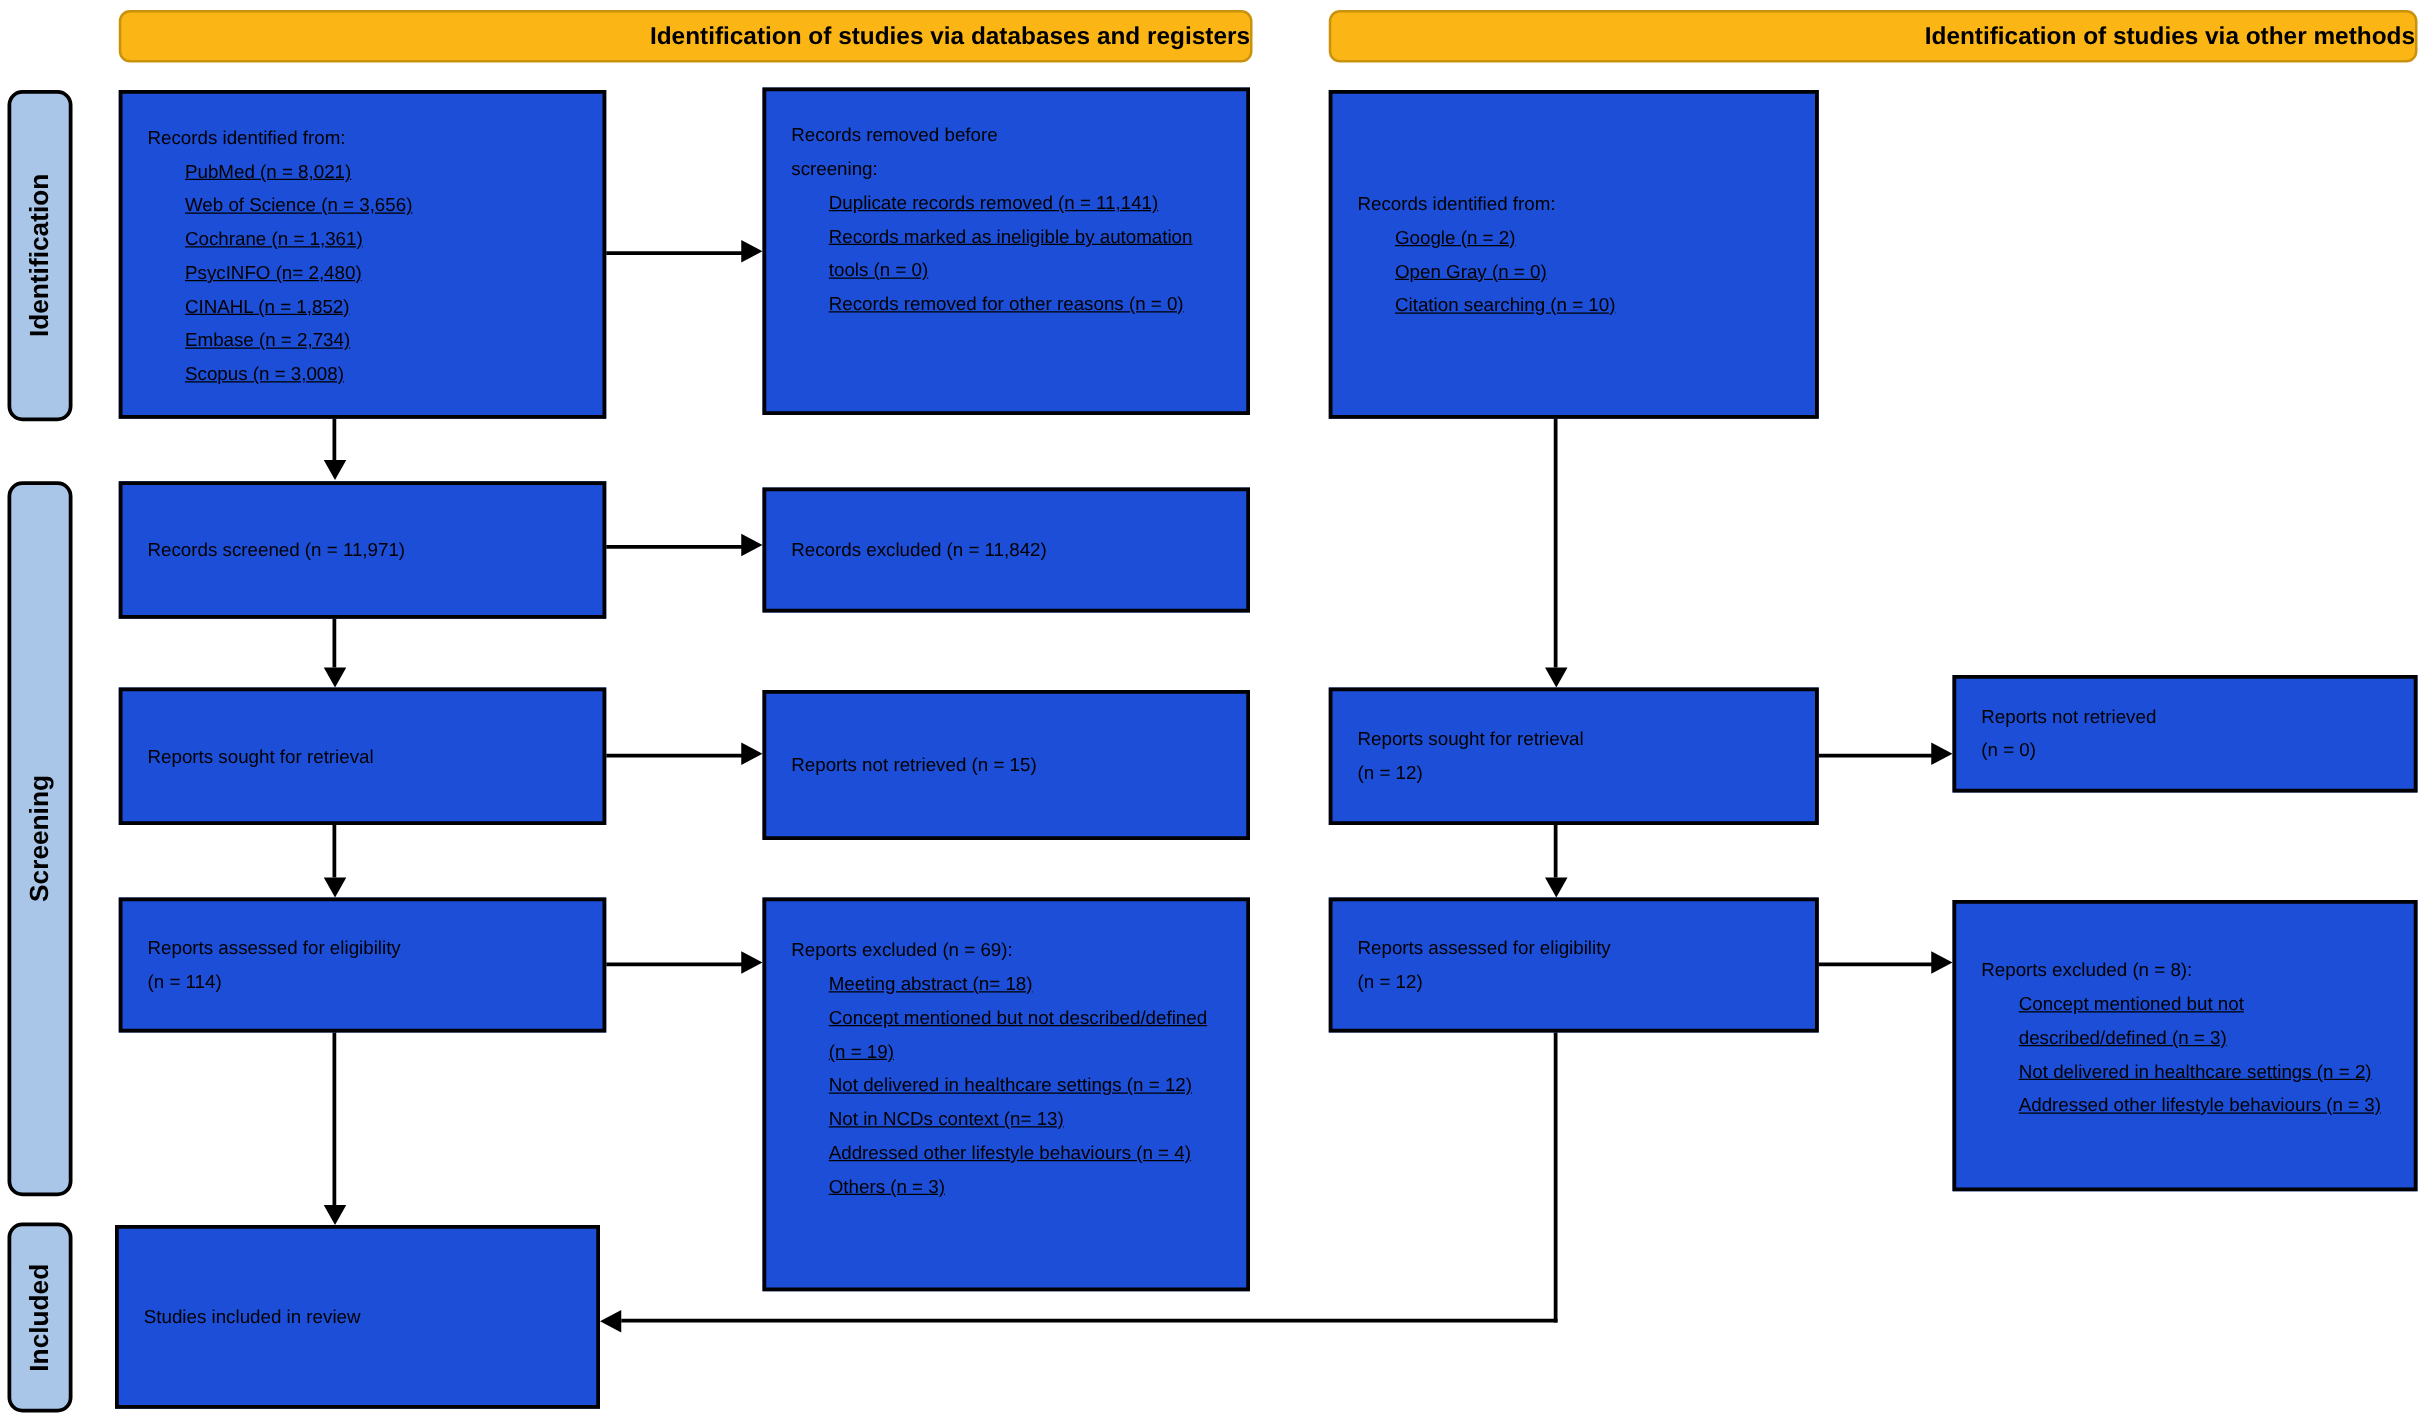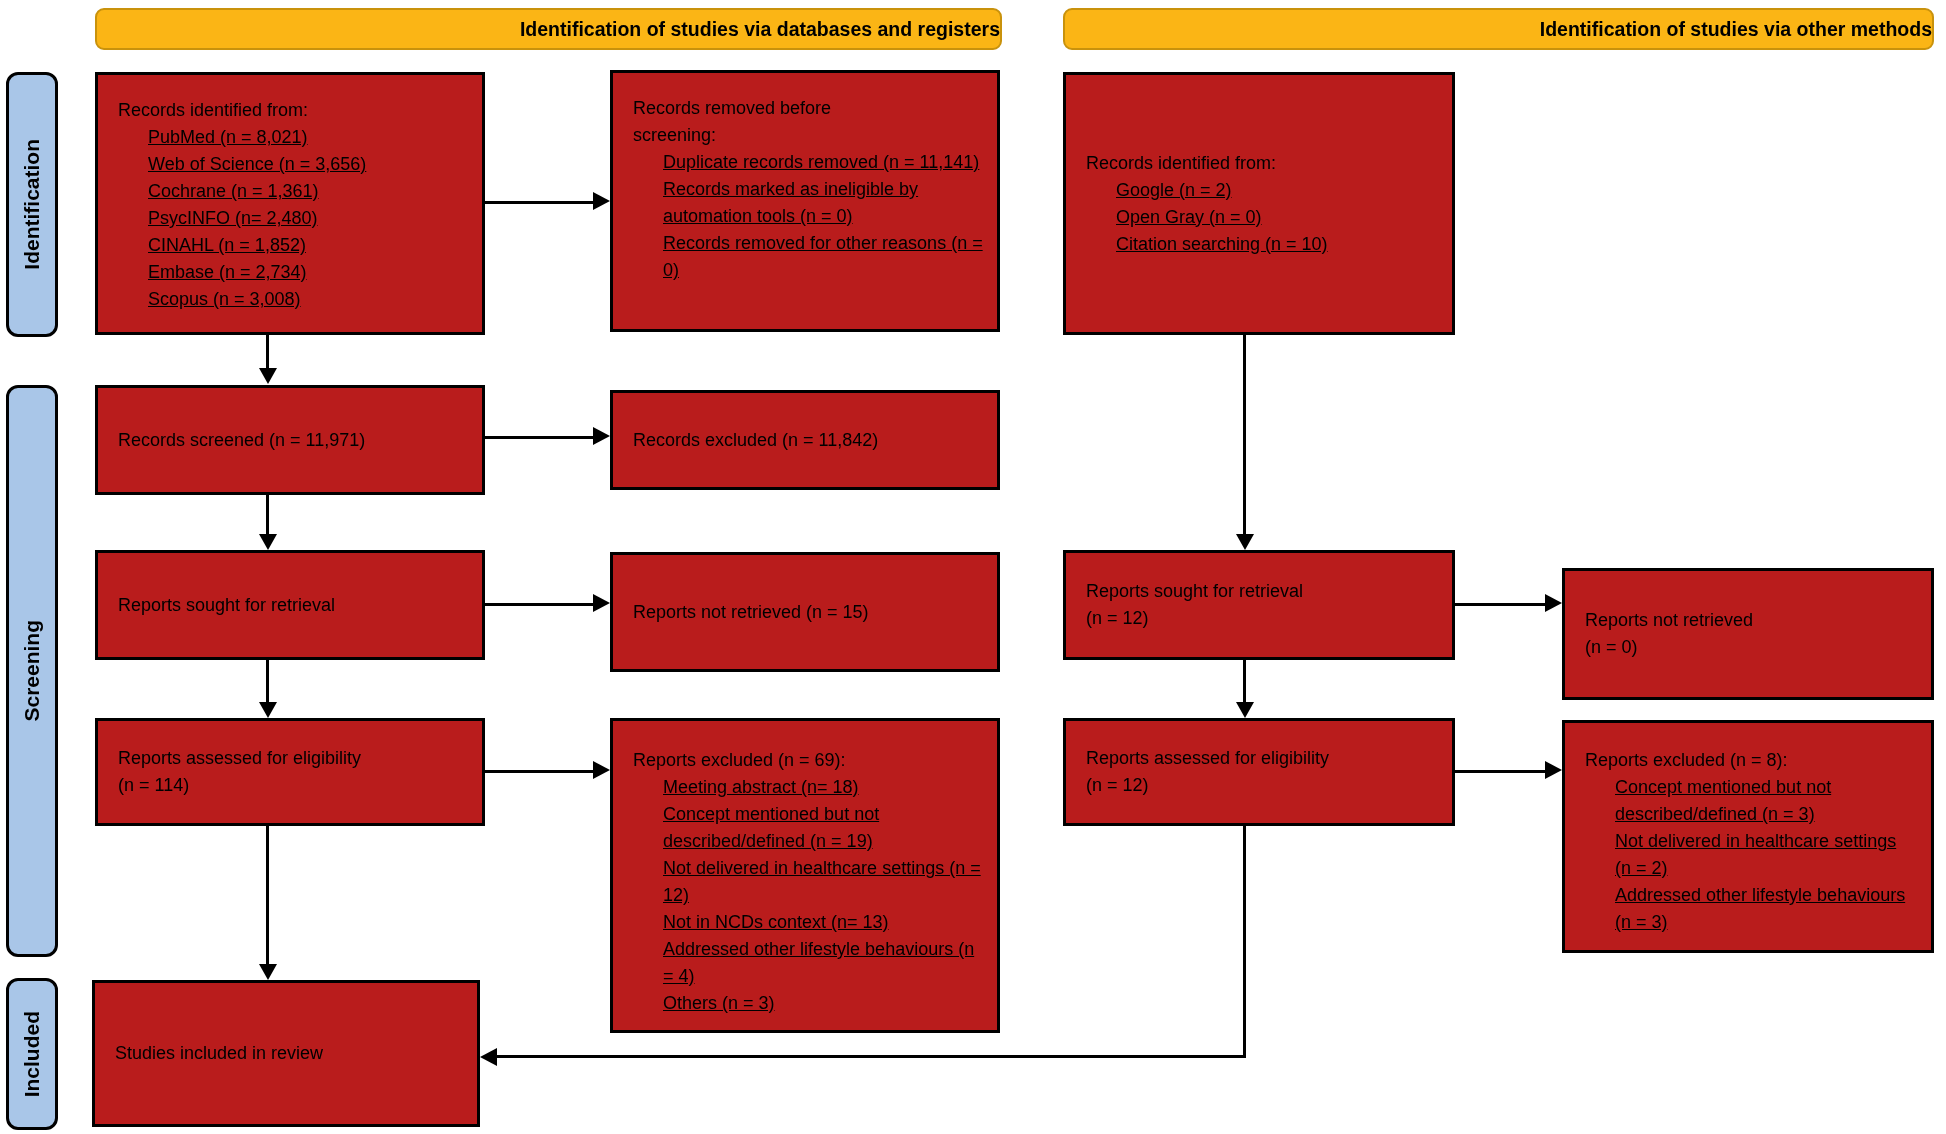--- a/index.html
+++ b/index.html
@@ -22,22 +22,22 @@
   .stage{
     position:absolute;left:6px;width:52px;background:var(--sidebar_fill);
     border:3px solid #000;border-radius:12px;box-sizing:border-box;
     display:flex;align-items:center;justify-content:center;
   }
   .stage span{
     writing-mode:vertical-rl;transform:rotate(180deg);
     font-weight:bold;font-size:21px;white-space:nowrap;
   }
   .box{
-    position:absolute;background:#b91c1c;border:3px solid var(--box_border);
-    box-sizing:border-box;font-size:18px;line-height:27px;
+    position:absolute;background:#1d4ed8;border:3px solid var(--box_border);
+    box-sizing:border-box;font-size:15px;line-height:27px;
   }
   .box .pad{padding:22px 14px 0 20px;}
   .box.center{display:flex;flex-direction:column;justify-content:center;padding:0 14px 0 20px;}
   .list-item{padding-left:30px;text-decoration:underline;}
   .vline{position:absolute;width:3px;background:#000;}
   .hline{position:absolute;height:3px;background:#000;}
   .head-down{position:absolute;width:0;height:0;border-left:9px solid transparent;border-right:9px solid transparent;border-top:16px solid #000;}
   .head-right{position:absolute;width:0;height:0;border-top:9px solid transparent;border-bottom:9px solid transparent;border-left:17px solid #000;}
   .head-left{position:absolute;width:0;height:0;border-top:9px solid transparent;border-bottom:9px solid transparent;border-right:17px solid #000;}
   .it{}
@@ -125,31 +125,31 @@
       <div class="list-item">Not in NCDs context (n= 13)</div>
       <div class="list-item">Addressed other lifestyle behaviours (n = 4)</div>
       <div class="list-item">Others (n = 3)</div>
     </div>
   </div>
 
   <div class="box center" style="left:1063px;top:550px;width:392px;height:110px;">
     <div>Reports sought for retrieval</div>
     <div>(n = 12)</div>
   </div>
-  <div class="box center" style="left:1562px;top:568px;width:372px;height:132px;">
+  <div class="box center" style="left:1562px;top:540px;width:372px;height:94px;">
     <div>Reports not retrieved</div>
     <div>(n = 0)</div>
   </div>
 
   <div class="box center" style="left:1063px;top:718px;width:392px;height:108px;">
     <div>Reports assessed for eligibility</div>
     <div>(n = 12)</div>
   </div>
   <div class="box" style="left:1562px;top:720px;width:372px;height:233px;">
-    <div class="pad" style="padding-top:24px;">
+    <div class="pad" style="padding-top:40px;">
       <div>Reports excluded (n = 8):</div>
       <div class="list-item">Concept mentioned but not described/defined (n = 3)</div>
       <div class="list-item">Not delivered in healthcare settings (n = 2)</div>
       <div class="list-item">Addressed other lifestyle behaviours (n = 3)</div>
     </div>
   </div>
 
   <div class="box center" style="left:92px;top:980px;width:388px;height:147px;">
     <div>Studies included in review</div>
   </div>

